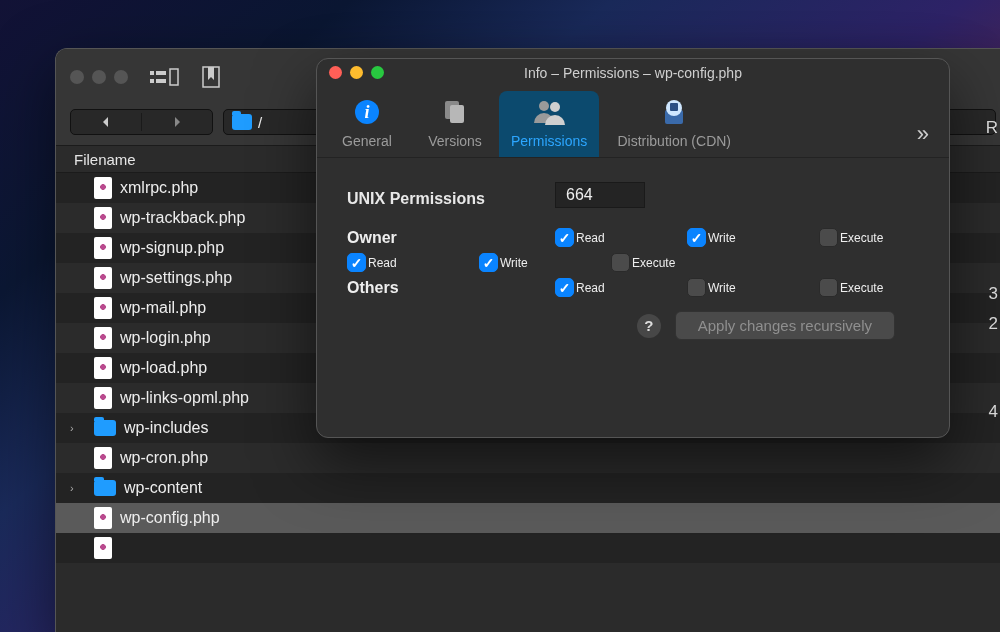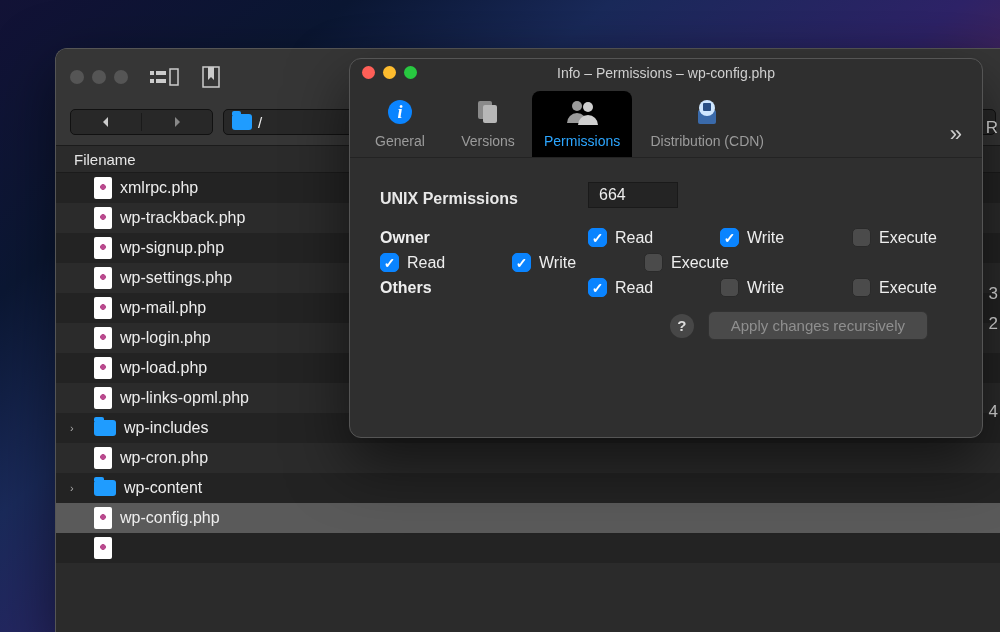--- a/index.html
+++ b/index.html
@@ -117,21 +117,20 @@
     position: absolute;
     top: 58px;
     left: 316px;
     width: 634px;
     height: 380px;
     background: #2f2f2f;
     border-radius: 12px;
     box-shadow: 0 25px 60px rgba(0,0,0,0.55);
     border: 1px solid #555;
     overflow: hidden;
-    margin-left: 33px;
   }
   .info-titlebar {
     height: 28px;
     display: flex;
     align-items: center;
     justify-content: center;
     position: relative;
     font-size: 14px;
     color: #cfcfcf;
   }
@@ -149,37 +148,37 @@
     border-bottom: 1px solid #232323;
   }
   .info-tab {
     display:flex; flex-direction:column; align-items:center;
     padding: 6px 12px 8px 12px;
     font-size: 14px; color:#9b9b9b;
     border-radius: 8px 8px 0 0;
     gap:6px;
     min-width: 88px;
   }
-  .info-tab.active { background:#000000; color:#2ca6ff; }
+  .info-tab.active { background:#0c4a6e; color:#2ca6ff; }
   .info-tab .icon { height: 30px; display:flex; align-items:center; justify-content:center; }
 
   .info-chevrons { margin-left:auto; padding:30px 14px 0 8px; color:#ccc; font-size:22px; }
 
   .info-body { padding: 24px 30px 14px 30px; }
   .form-row { display:flex; align-items:flex-end; margin-bottom: 20px; }
   .form-label-lead { width: 208px; font-size:16px; font-weight:600; color:#e8e8e8; }
   .perm-input {
     background:#242424; border:1px solid #1a1a1a; color:#eee;
     font-size:16px; padding: 3px 10px; width: 90px; border-radius:0;
   }
 
   .perm-grid { display:flex; flex-direction:column; gap:6px; }
   .perm-row { display:flex; align-items:center; }
   .perm-scope { width:208px; font-size:16px; font-weight:700; color:#eee; }
-  .perm-cell { width:132px; display:flex; align-items:center; gap:8px; font-size:16px; color:#eee; }
+  .perm-cell { width:132px; display:flex; align-items:center; gap:2px; font-size:12px; color:#eee; }
   .perm-cell:last-child{ width:auto; }
   .cb {
     width:19px; height:19px; border-radius:5px; background:#4b4b4b;
     display:flex; align-items:center; justify-content:center; border:1px solid #2a2a2a;
   }
   .cb.checked { background:#0a84ff; border-color:#0a84ff; }
   .cb.checked::after { content:"✓"; color:#fff; font-size:14px; font-weight:700; line-height:1; }
 
   .info-footer {
     display:flex; align-items:center; justify-content:flex-end;

